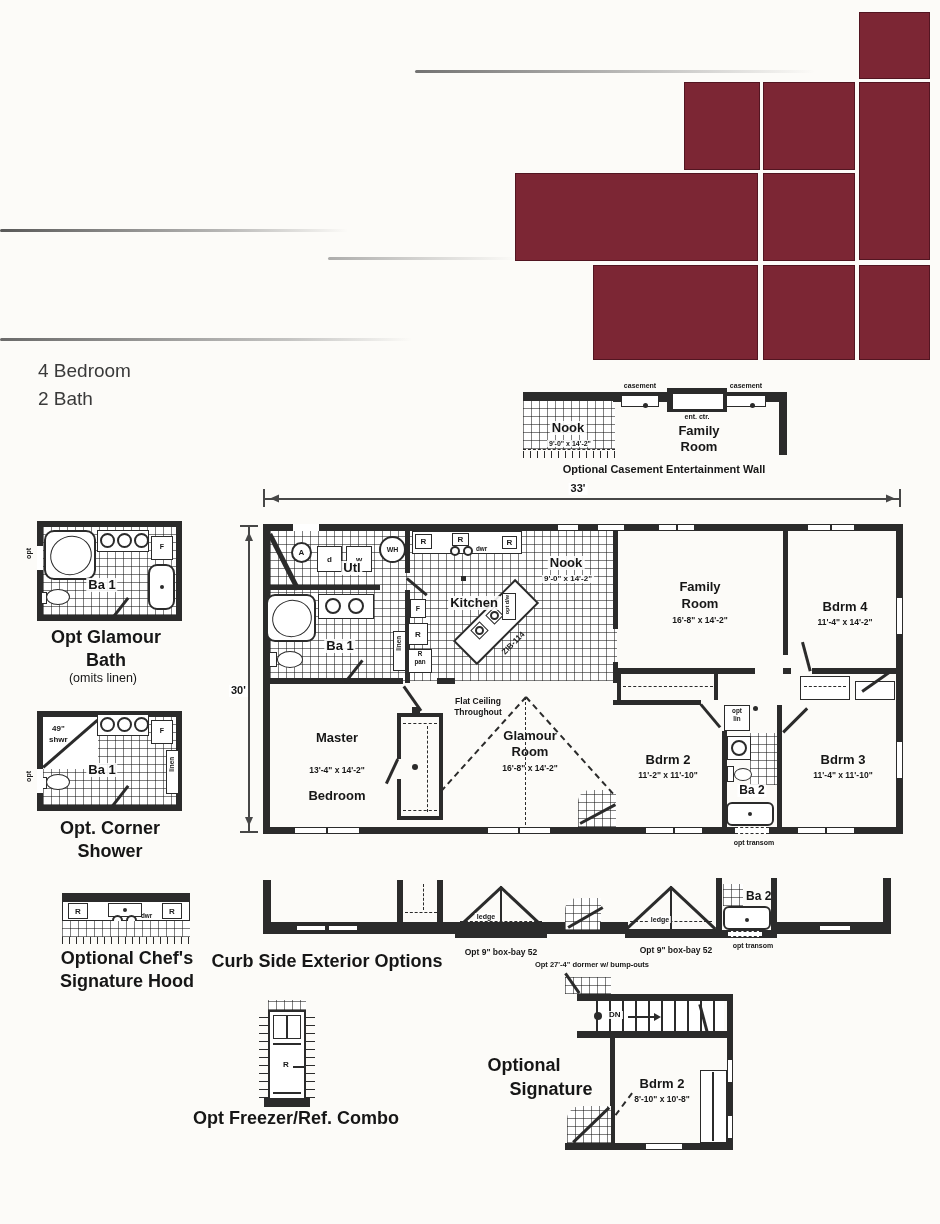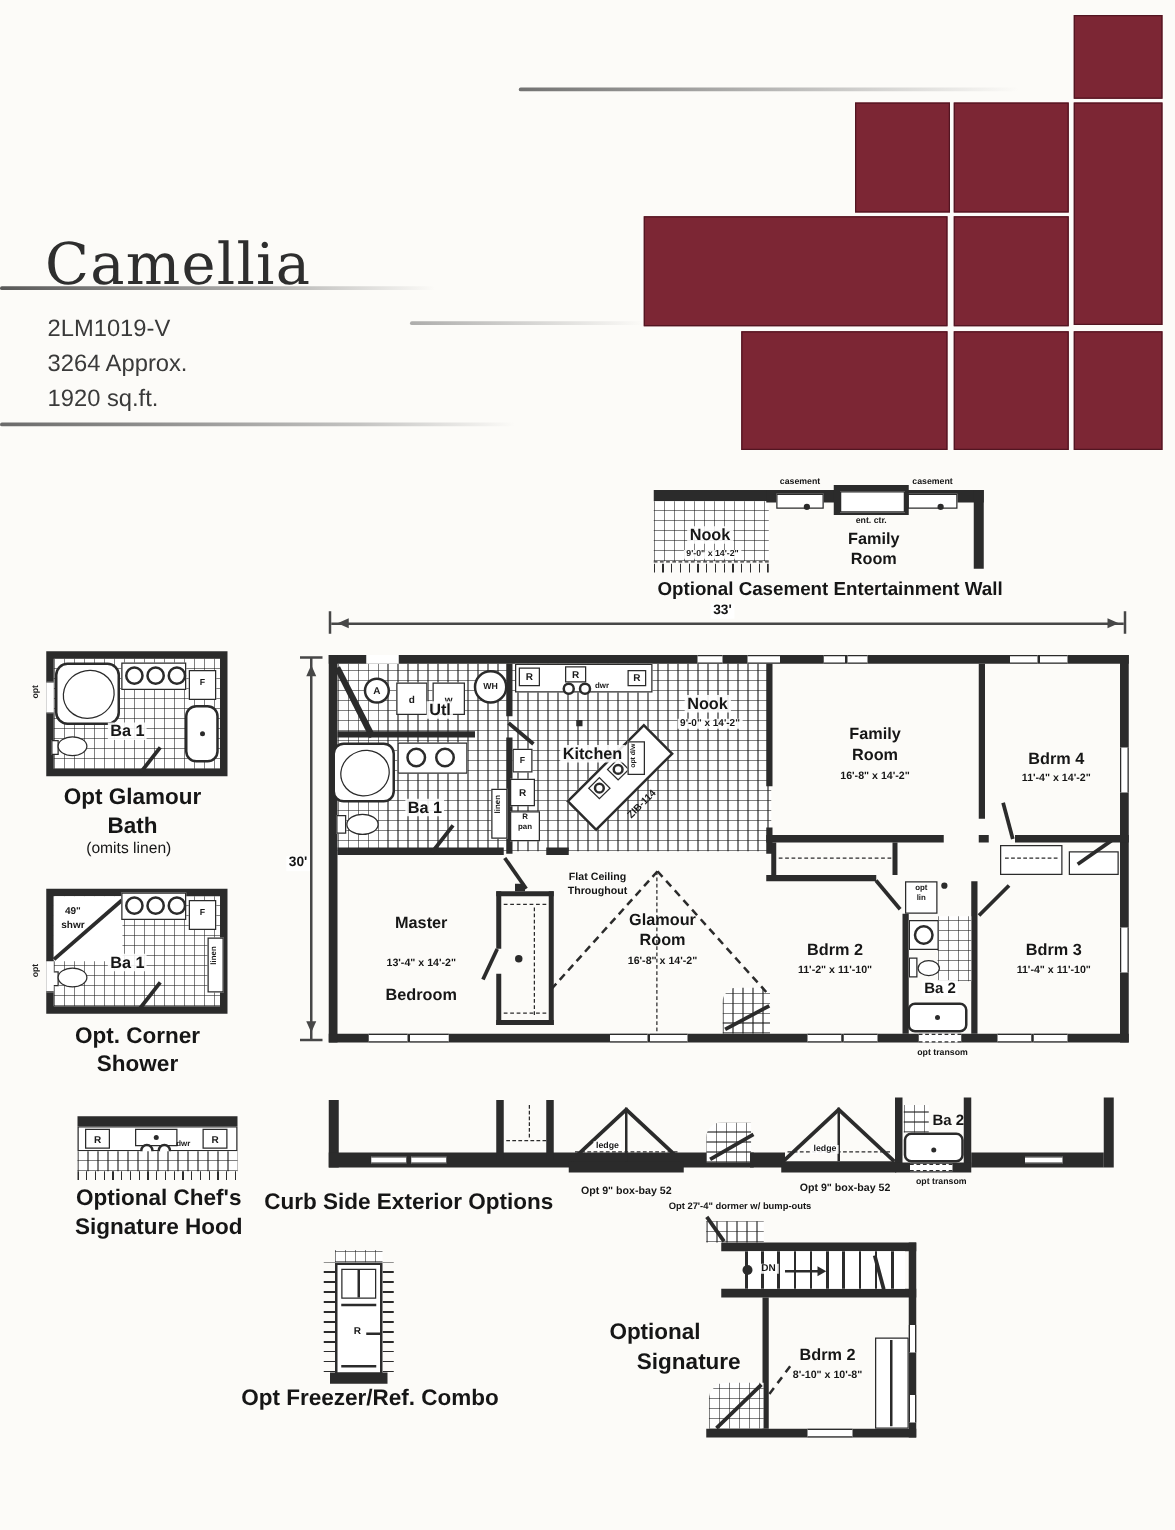--- a/index.html
+++ b/index.html
@@ -10,21 +10,21 @@
   .block{position:absolute;background:#7c2634;border:1.5px solid #521521;box-sizing:border-box}
   .sweep{position:absolute;height:3px;border-radius:2px}
   .tile{position:absolute;background-color:#fff;background-image:
     repeating-linear-gradient(0deg,rgba(25,25,25,.55) 0 1px,transparent 1px 8px),
     repeating-linear-gradient(90deg,rgba(25,25,25,.55) 0 1px,transparent 1px 8px)}
   .wbox{position:absolute;background:#fff;border:2px solid #2b2b2b;box-sizing:border-box}
   .thin{border-width:1.5px}
   .lbl{position:absolute;font-weight:bold;color:#161616;text-align:center;line-height:1.05;white-space:nowrap}
   .cx{transform:translateX(-50%)}
   .halo{background:rgba(255,255,255,.88);padding:0 2px}
-  .t18{font-size:18px}.t15{font-size:15px}.t13{font-size:13px}.t12{font-size:12px}.t11{font-size:11px}
+  .t18{font-size:18px}.t15{font-size:11px}.t13{font-size:13px}.t12{font-size:12px}.t11{font-size:11px}
   .t9{font-size:8.5px}.t8{font-size:8px}.t7{font-size:7px}.t6{font-size:6.3px}
   .leaf{position:absolute;height:2.5px;background:#2b2b2b;transform-origin:0 50%}
   .dleaf{position:absolute;height:0;border-top:2px dashed #2b2b2b;transform-origin:0 50%}
   .hdash{position:absolute;height:0;border-top:1.5px dashed #2b2b2b}
   .vdash{position:absolute;width:0;border-left:1.5px dashed #2b2b2b}
   .win{position:absolute;background:#fff;border-top:1.5px solid #2b2b2b;border-bottom:1.5px solid #2b2b2b;box-sizing:border-box}
   .winv{position:absolute;background:#fff;border-left:1.5px solid #2b2b2b;border-right:1.5px solid #2b2b2b;box-sizing:border-box}
   .circ{position:absolute;border:2px solid #2b2b2b;border-radius:50%;background:#fff;box-sizing:border-box;
         display:flex;align-items:center;justify-content:center;font-weight:bold}
   .dot{position:absolute;background:#2b2b2b;border-radius:50%}
@@ -50,25 +50,23 @@
     <div class="block" style="left:593px;top:265px;width:165px;height:95px"></div>
     <div class="block" style="left:763px;top:265px;width:92px;height:95px"></div>
     <div class="block" style="left:859px;top:265px;width:71px;height:95px"></div>
   </div>
 
   <div class="sweep" style="left:415px;top:70px;width:400px;background:linear-gradient(to right,rgba(80,80,80,.8),rgba(140,140,140,.5) 60%,rgba(170,170,170,0))"></div>
   <div class="sweep" style="left:0;top:229px;width:348px;background:linear-gradient(to right,rgba(60,60,60,.85),rgba(130,130,130,.55) 65%,rgba(170,170,170,0))"></div>
   <div class="sweep" style="left:328px;top:257px;width:188px;height:2.5px;background:linear-gradient(to right,rgba(120,120,120,.6),rgba(170,170,170,0))"></div>
   <div class="sweep" style="left:0;top:338px;width:412px;background:linear-gradient(to right,rgba(70,70,70,.8),rgba(140,140,140,.5) 70%,rgba(175,175,175,0))"></div>
 
-  <div class="abs serifTitle" style="left:36px;top:184px;font-size:46px;color:#2e2e2e;letter-spacing:1px">Camellia</div>
-  <div class="abs" style="left:38px;top:250px;font-size:19px;color:#3a3a3a;line-height:28px">
-    <div>2LM1019-V</div>
-    <div>3264 Approx.</div>
-    <div>1920 sq.ft.</div>
+  <div class="abs" style="left:38px;top:357px;font-size:19px;color:#3a3a3a;line-height:28px">
+    <div>4 Bedroom</div>
+    <div>2 Bath</div>
   </div>
 
   <div>
     <div class="wall" style="left:523px;top:392px;width:92px;height:9px"></div>
     <div class="tile" style="left:523px;top:401px;width:92px;height:48px"></div>
     <div class="hdash" style="left:523px;top:449px;width:92px"></div>
     <div class="abs" style="left:523px;top:451px;width:92px;height:7px;background-image:repeating-linear-gradient(90deg,#2b2b2b 0 1px,transparent 1px 7px)"></div>
     <div class="lbl cx t13 halo" style="left:568px;top:421px">Nook</div>
     <div class="lbl cx t7 halo" style="left:570px;top:440px">9'-0" x 14'-2"</div>
     <div class="wall" style="left:613px;top:392px;width:174px;height:10px"></div>

